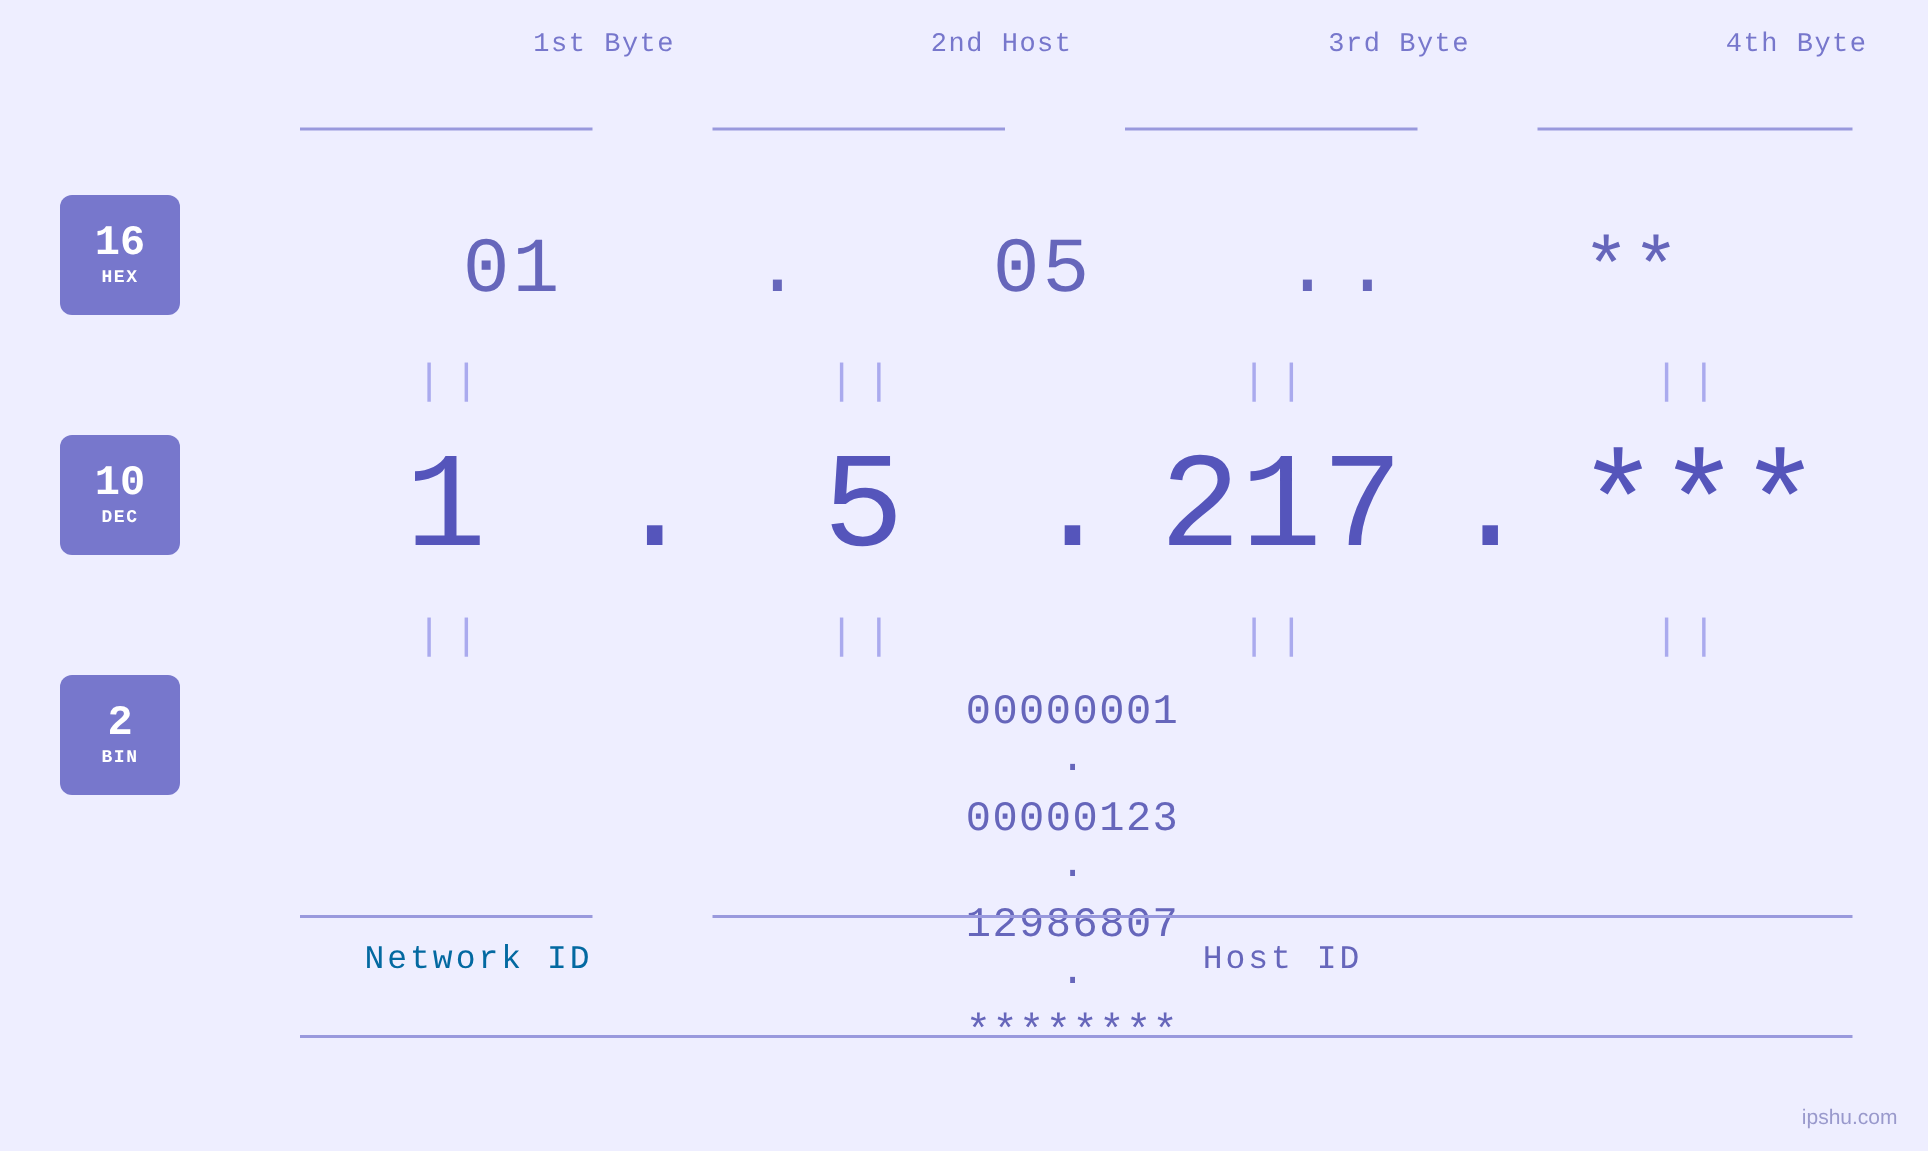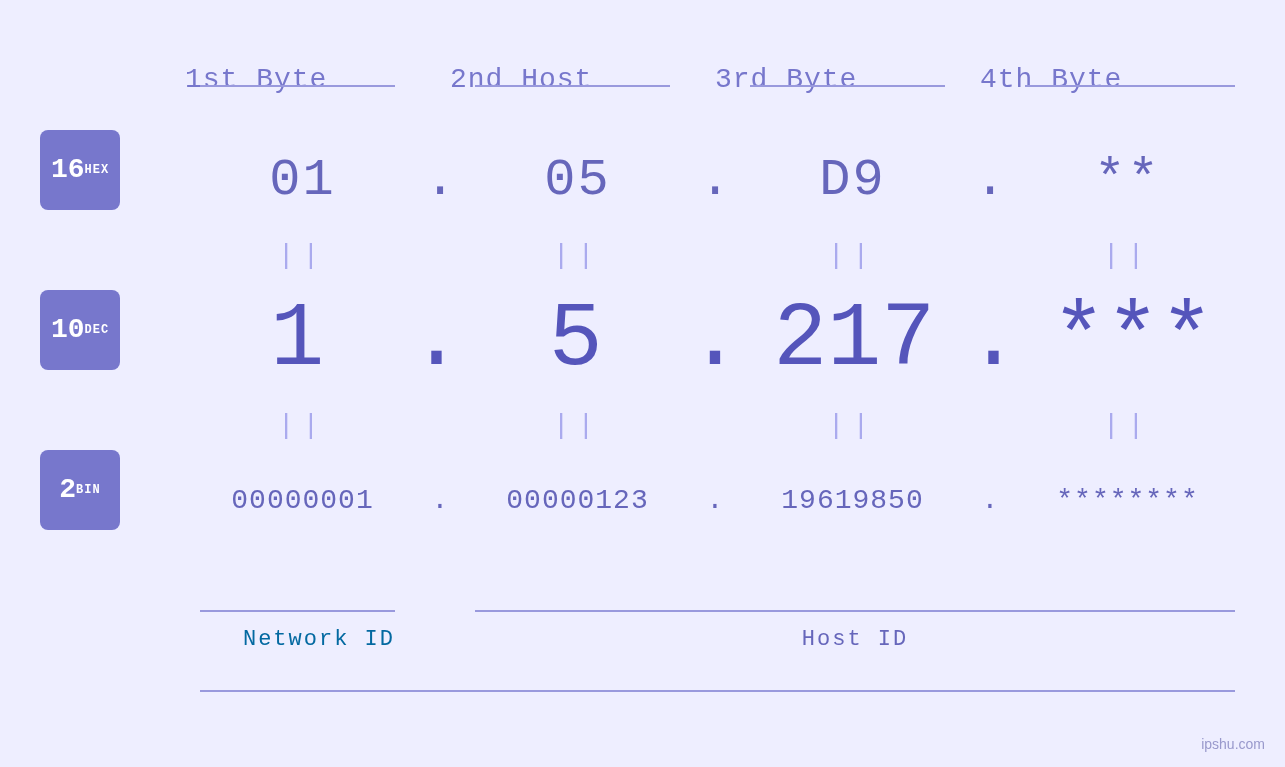--- a/index.html
+++ b/index.html
@@ -28,25 +28,24 @@
     .byte-headers {
       display: flex;
       position: absolute;
       top: 20px;
       left: 185px;
       right: 40px;
     }
 
     .byte-header {
       flex: 1;
-      text-align: left;
+      text-align: right;
       color: #7777cc;
-      font-size: 28px;
+      font-size: 18px;
       letter-spacing: 1px;
-      margin-top: 44px;
     }
 
     
     .bracket-line {
       position: absolute;
       height: 2px;
       background-color: #9999dd;
       top: 85px;
     }
 
@@ -64,21 +63,21 @@
       flex-direction: column;
       gap: 80px;
     }
 
     .badge {
       width: 80px;
       height: 80px;
       background-color: #7777cc;
       border-radius: 8px;
       display: flex;
-      flex-direction: row;
+      flex-direction: column;
       align-items: center;
       justify-content: center;
       color: white;
     }
 
     .badge-number {
       font-size: 28px;
       font-weight: bold;
       line-height: 1.1;
     }
@@ -161,20 +160,21 @@
       flex: 0 0 40px;
       text-align: center;
     }
 
     
     .bin-row {
       display: flex;
       align-items: center;
       height: 80px;
       margin-top: 10px;
+      flex-direction: column;
     }
 
     .bin-value {
       font-size: 28px;
       color: #6666bb;
       letter-spacing: 1px;
     }
 
     .bin-dot {
       font-size: 28px;
@@ -293,23 +293,20 @@
 
     <div class="hex-row">
       <div class="cell">
         <span class="hex-value">01</span>
       </div>
       <div class="dot">.</div>
       <div class="cell">
         <span class="hex-value">05</span>
       </div>
       <div class="dot">.</div>
-      <div class="cell">
-        <span class="hex-value">D9</span>
-      </div>
       <div class="dot">.</div>
       <div class="cell">
         <span class="hex-value">**</span>
       </div>
     </div>
 
     <div class="equals-row">
       <div class="equals-cell">||</div>
       <div class="equals-spacer"></div>
       <div class="equals-cell">||</div>
@@ -350,21 +347,21 @@
     <div class="bin-row">
       <div class="cell">
         <span class="bin-value">00000001</span>
       </div>
       <div class="bin-dot">.</div>
       <div class="cell">
         <span class="bin-value">00000123</span>
       </div>
       <div class="bin-dot">.</div>
       <div class="cell">
-        <span class="bin-value">19619850</span>
+        <span class="bin-value">12986807</span>
       </div>
       <div class="bin-dot">.</div>
       <div class="cell">
         <span class="bin-value">********</span>
       </div>
     </div>
 
   </div>
 
   <div class="bottom-bracket-network"></div>

